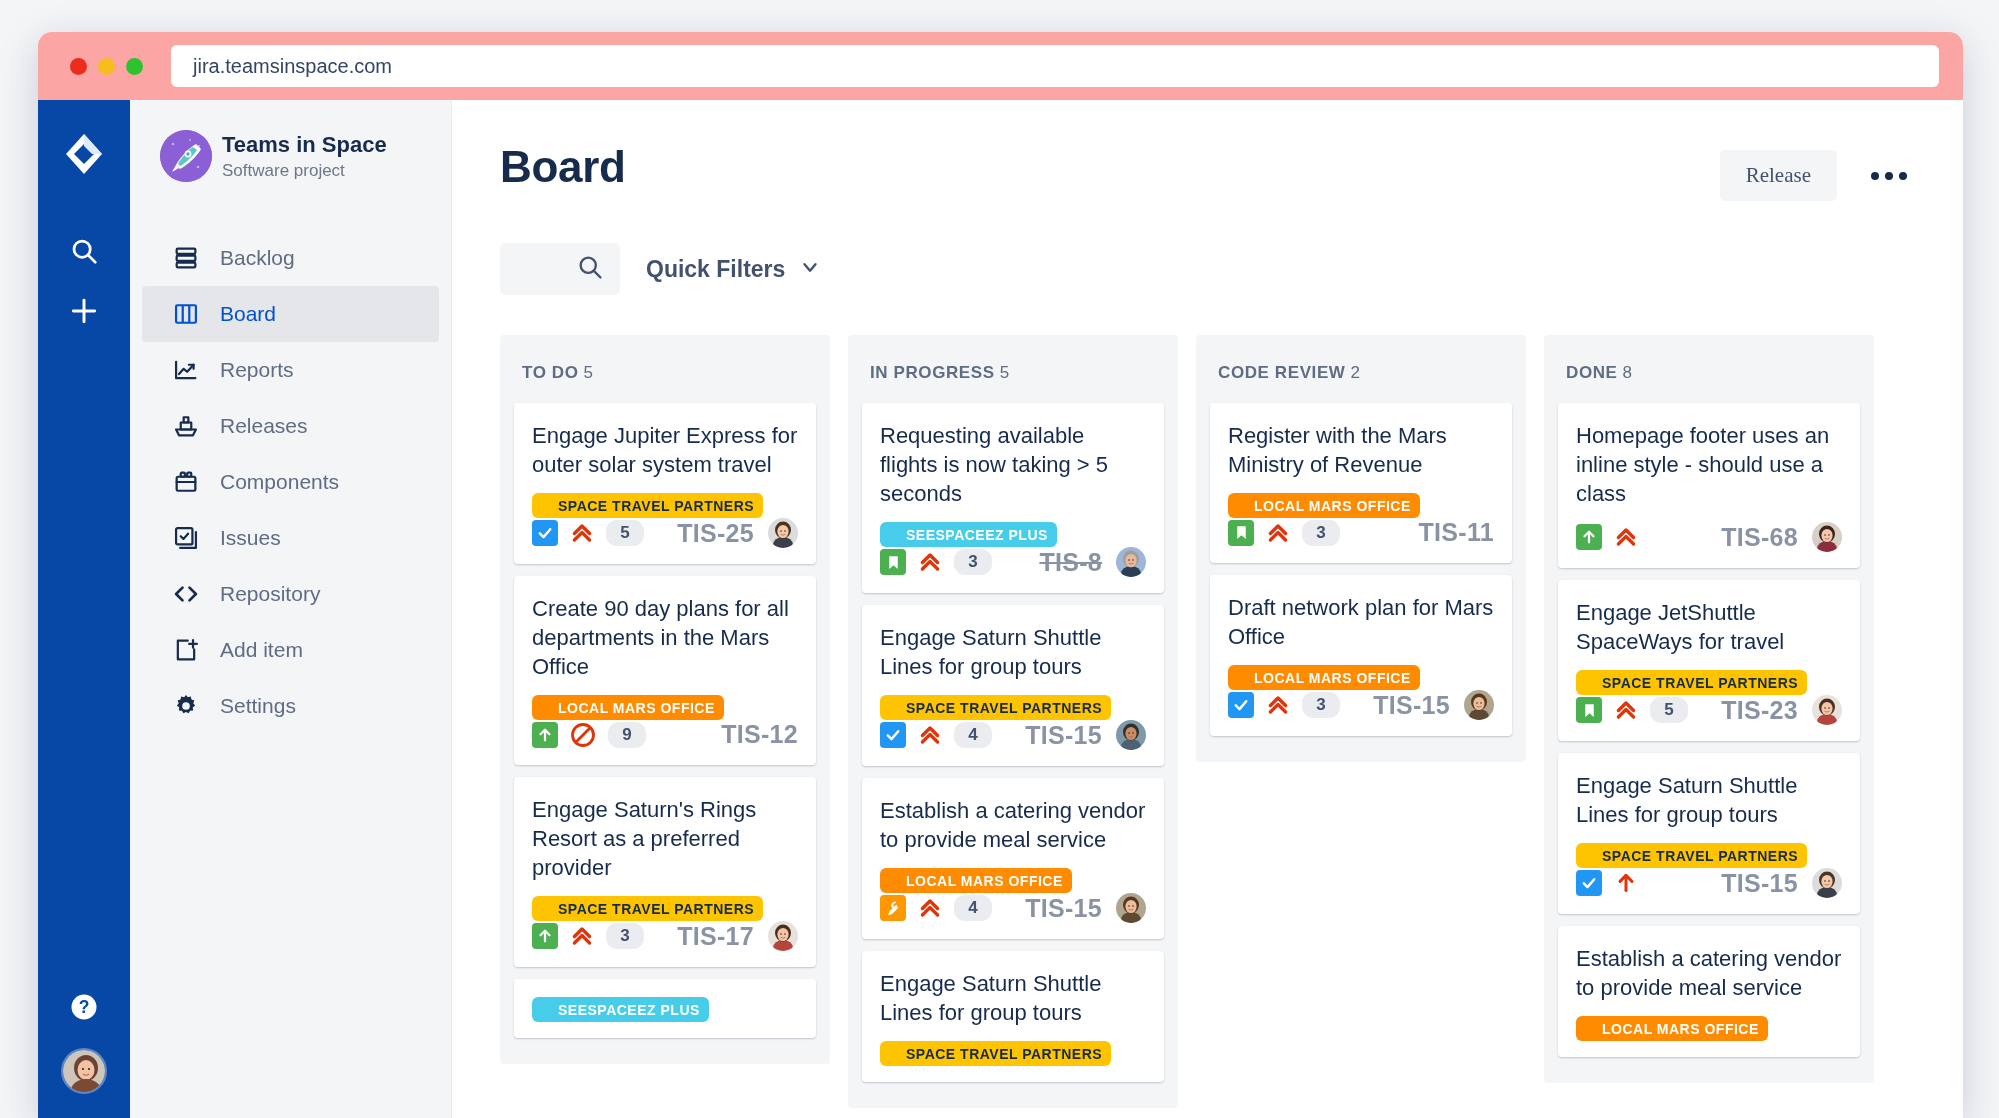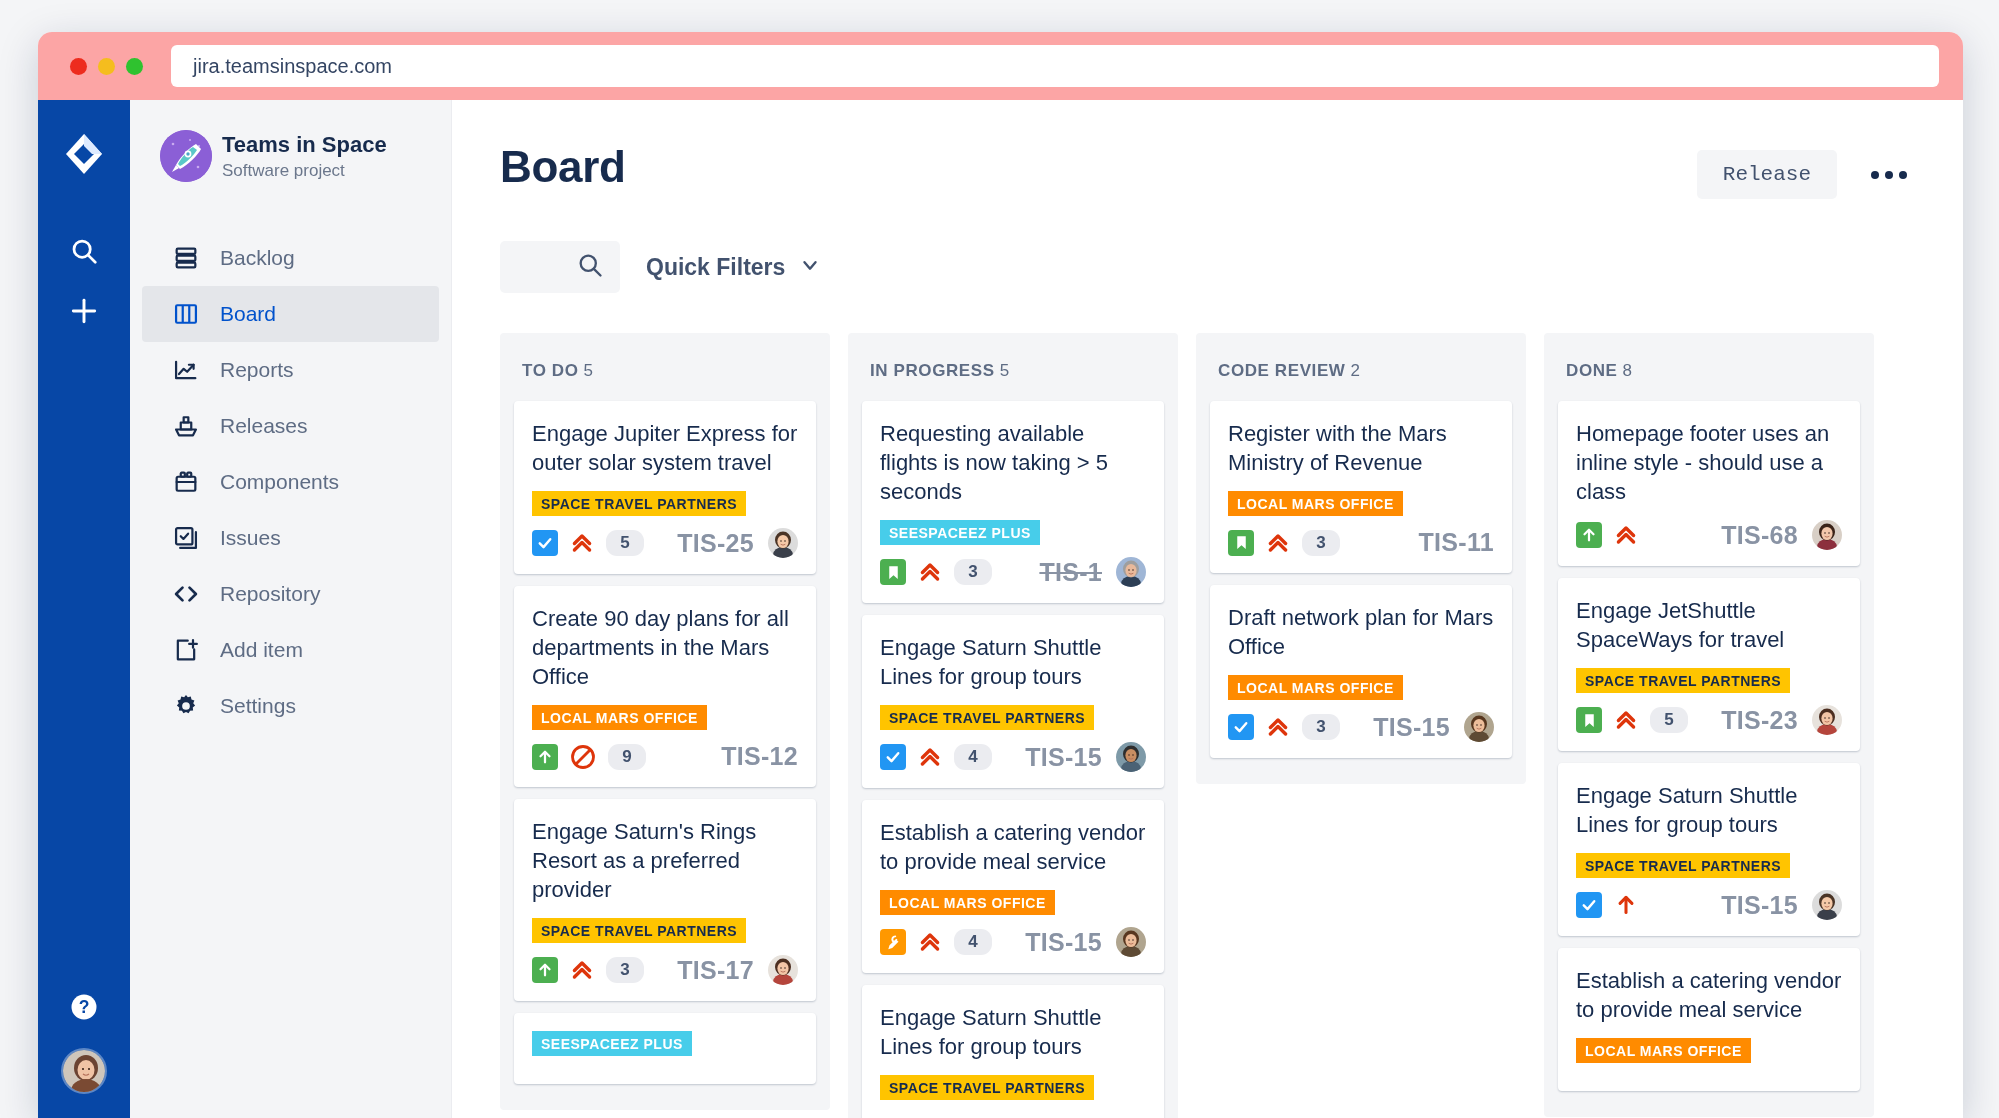--- a/index.html
+++ b/index.html
@@ -146,21 +146,21 @@
   .page-title { font-size: 44px; font-weight: bold; color: #172b4d; letter-spacing: -0.3px; }
   .head-right { display: flex; align-items: center; gap: 26px; padding-top: 8px; }
   .release-btn {
     background: #f4f5f7;
     color: #42526e;
     border: none;
     border-radius: 5px;
     font-size: 21px;
     padding: 13px 26px;
     cursor: pointer;
-    font-family: Liberation Mono, monospace;
+    font-family: Liberation Serif, serif;
   }
   .more-btn {
     display: flex; gap: 6px; align-items: center;
     cursor: pointer; padding: 10px 8px;
   }
   .more-dot { width: 8px; height: 8px; border-radius: 50%; background: #172b4d; }
 
   
   .filters {
     display: flex;
@@ -214,23 +214,23 @@
     font-size: 22px;
     color: #172b4d;
     line-height: 1.32;
     margin-bottom: 14px;
   }
   .epic {
     display: inline-block;
     font-size: 14px;
     font-weight: bold;
     letter-spacing: 0.5px;
-    padding: 5px 9px 4px 9px;
-    border-radius: 0;
-    margin-bottom: 12px;
+    padding: 5px 9px 4px 26px;
+    border-radius: 6px;
+    margin-bottom: 0;
   }
   .epic.yellow { background: #ffc400; color: #172b4d; }
   .epic.orange { background: #ff8b00; color: #ffffff; }
   .epic.teal   { background: #47cdea; color: #ffffff; }
   .epic.purple { background: #6554c0; color: #ffffff; }
 
   .card-foot {
     display: flex;
     align-items: center;
     gap: 11px;
@@ -582,21 +582,21 @@
                   </svg>
                 </span>
                 <span class="prio">
                   <svg width="26" height="26" viewBox="0 0 24 24" fill="none" stroke="#de350b" stroke-width="3.1" stroke-linecap="round" stroke-linejoin="round">
                     <polyline points="5,12.5 12,5.5 19,12.5"></polyline>
                     <polyline points="5,18.5 12,11.5 19,18.5"></polyline>
                   </svg>
                 </span>
                 <span class="points">3</span>
                 <span class="spacer"></span>
-                <span class="issue-key done-key">TIS-1</span>
+                <span class="issue-key done-key">TIS-8</span>
                 <span class="avatar">
                   <svg width="30" height="30" viewBox="0 0 30 30">
                     <rect width="30" height="30" fill="#9fb6d6"></rect>
                     <ellipse cx="15" cy="27" rx="10" ry="8" fill="#2c3e55"></ellipse>
                     <ellipse cx="15" cy="12" rx="8" ry="8.5" fill="#9e9e9e"></ellipse>
                     <ellipse cx="15" cy="13.5" rx="5.6" ry="6.6" fill="#e8b99b"></ellipse>
                     <circle cx="13" cy="13" r="0.8" fill="#3b2a20"></circle>
                     <circle cx="17" cy="13" r="0.8" fill="#3b2a20"></circle>
                     <path d="M13 16.5 Q15 18 17 16.5" stroke="#b5705a" stroke-width="0.9" fill="none" stroke-linecap="round"></path>
                   </svg>

